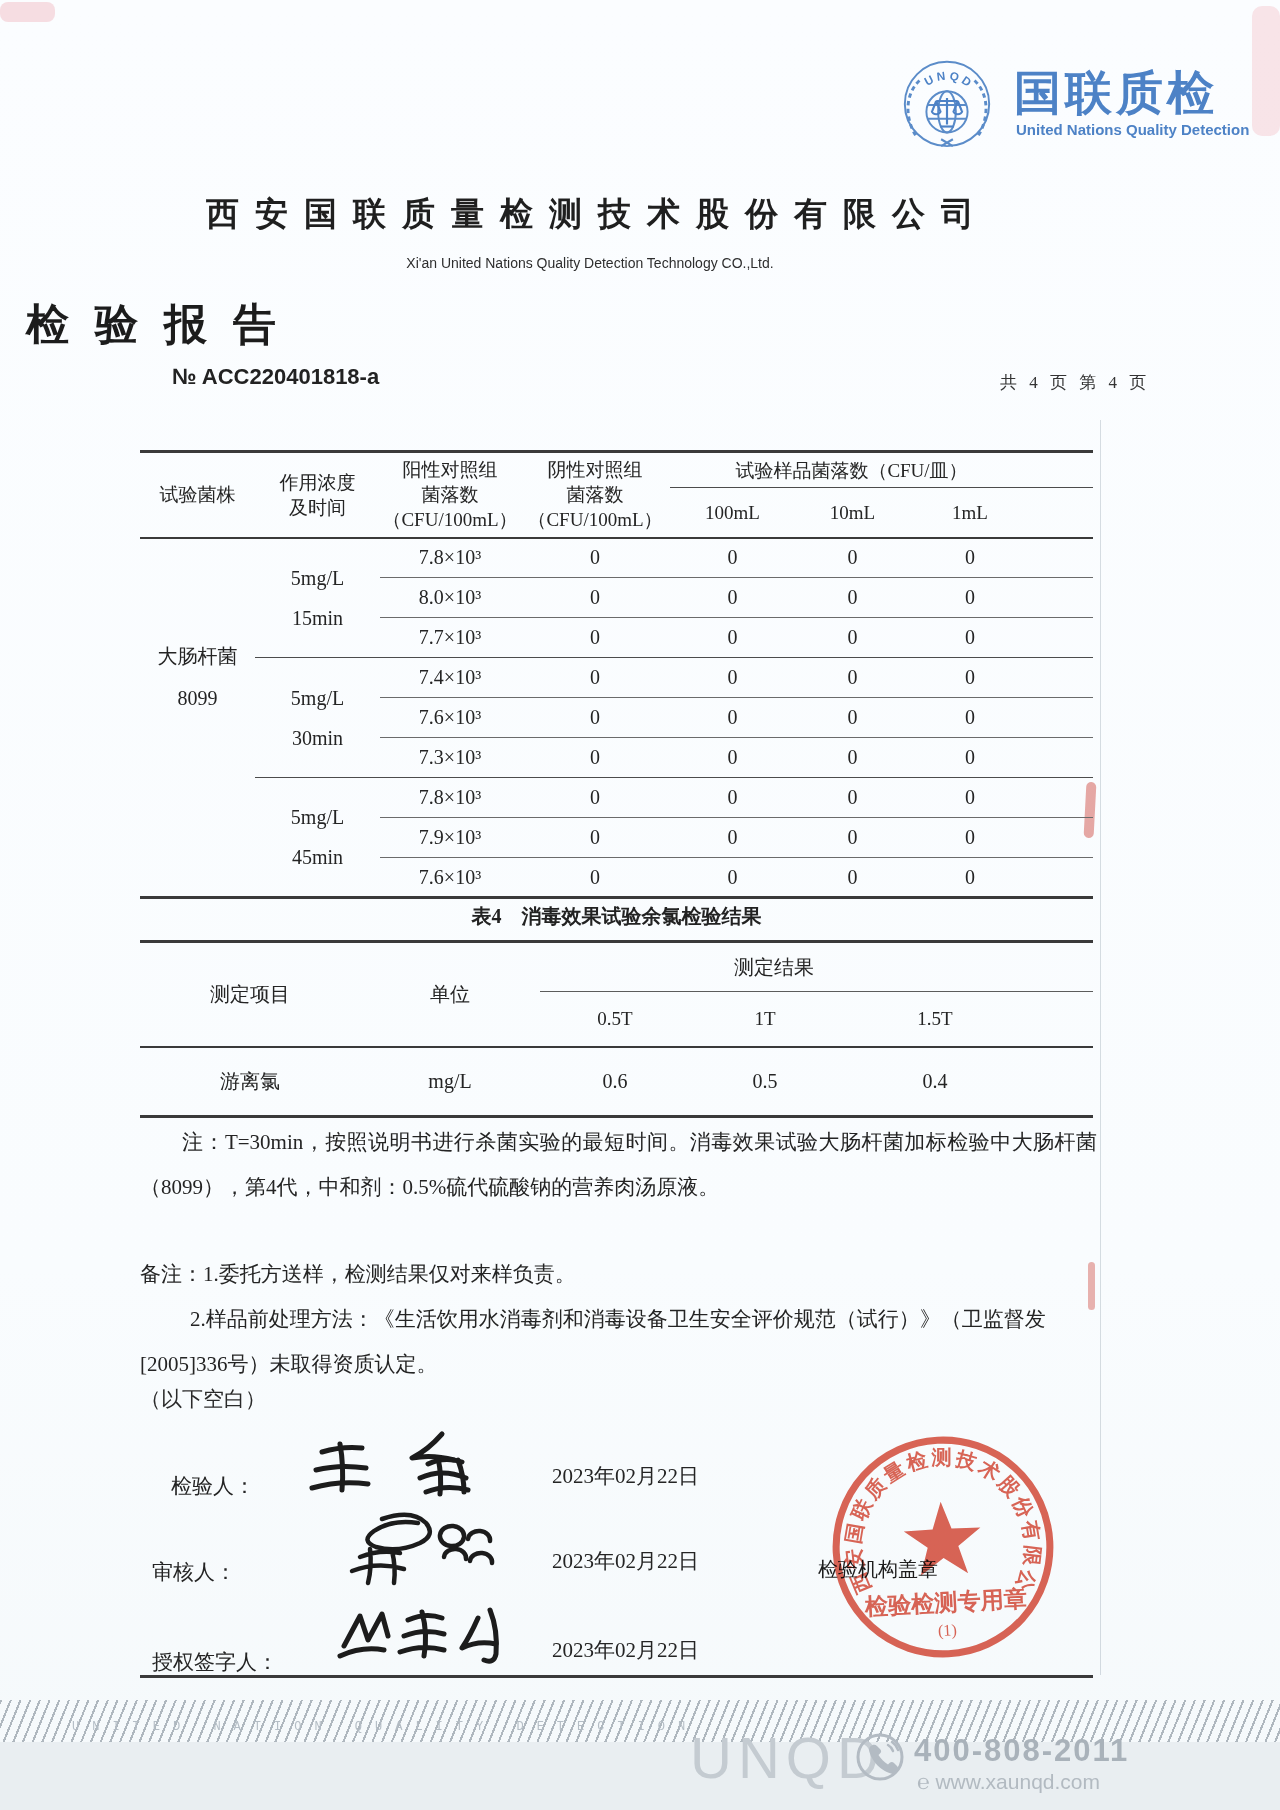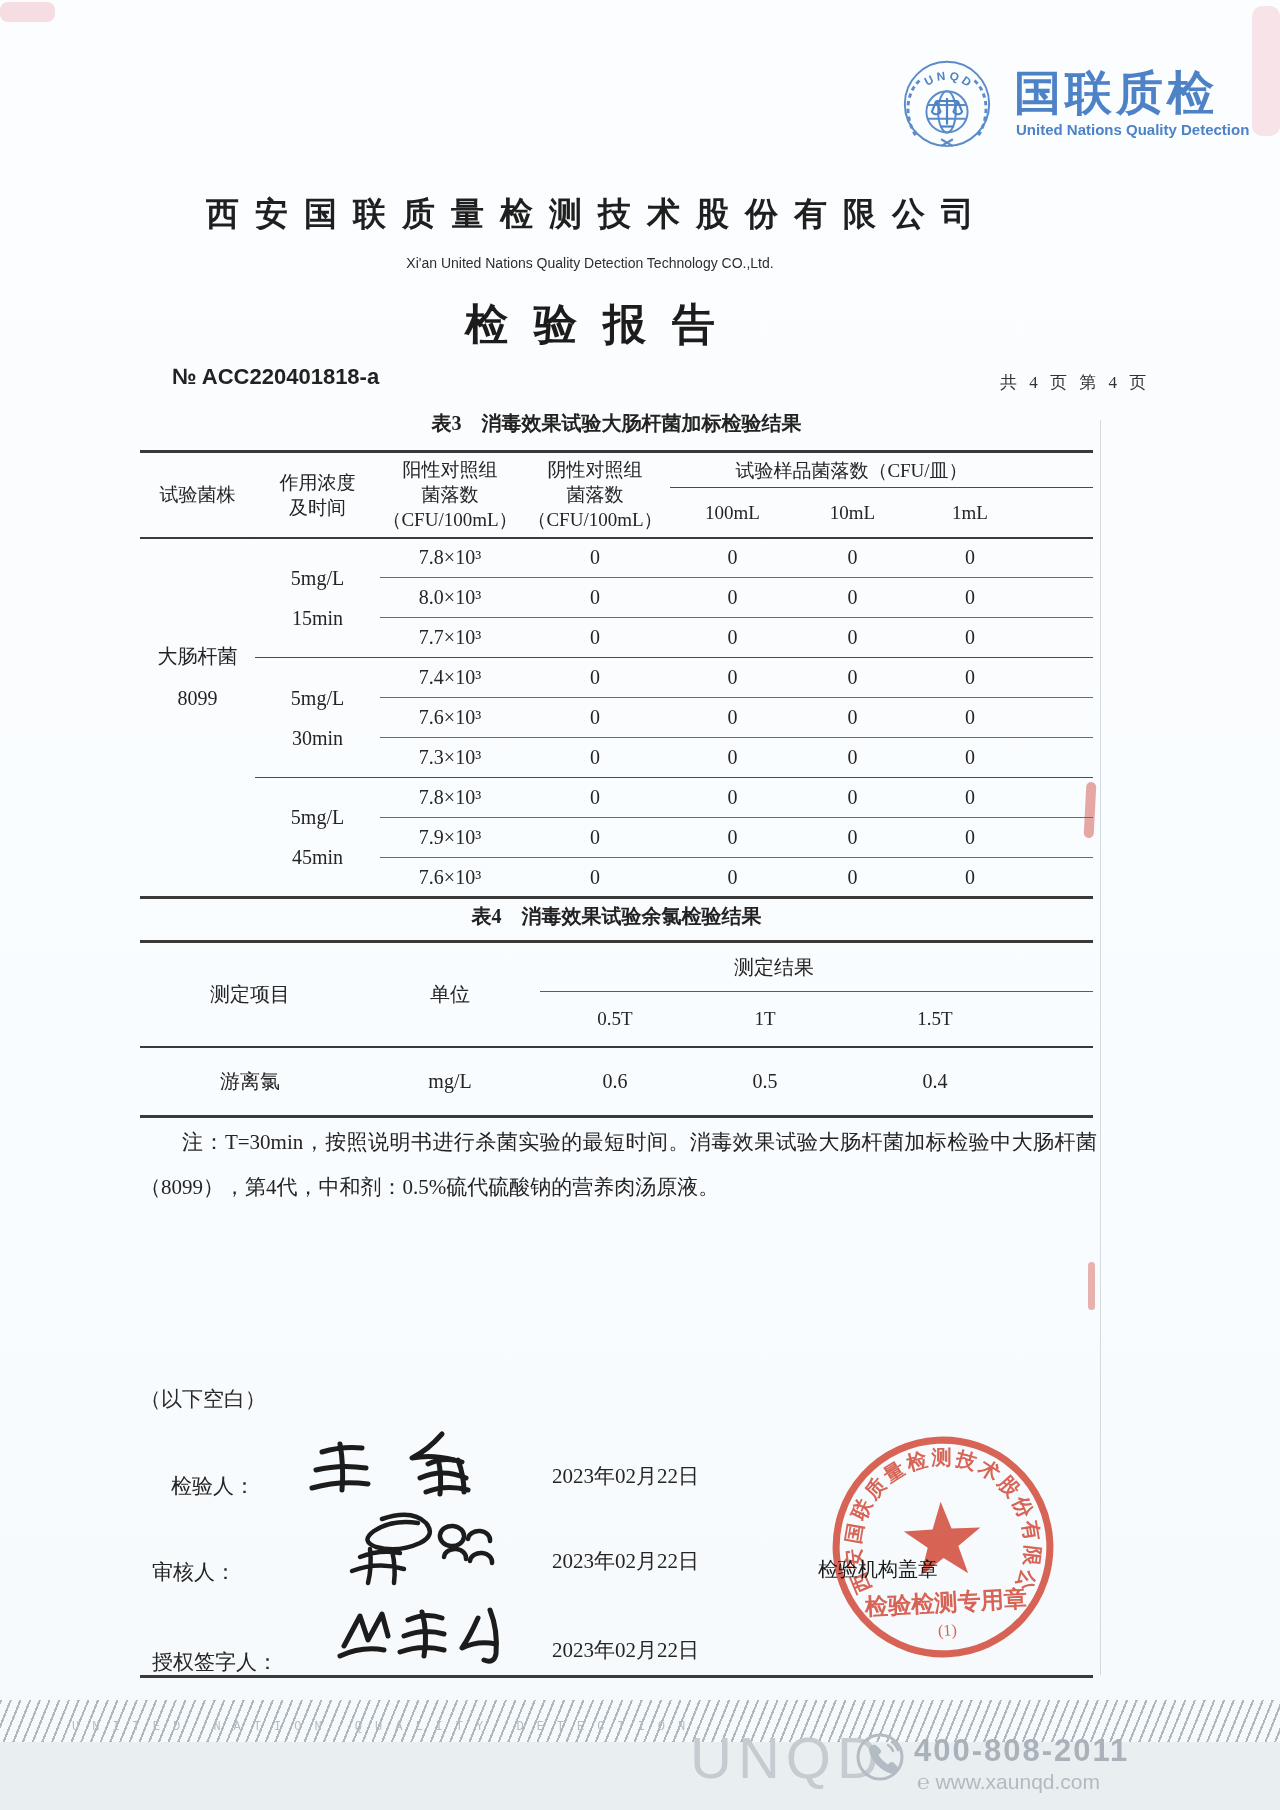--- a/index.html
+++ b/index.html
@@ -18,21 +18,21 @@
     font-weight:bold; font-size:47px; letter-spacing:4px; color:#4d82c6; }
   .brand-en { left:1016px; top:121px; font-family:"Liberation Sans","DejaVu Sans",sans-serif;
     font-weight:bold; font-size:15px; color:#4d82c6; }
   .emblem { left:896px; top:50px; width:102px; height:104px; }
 
   
   .company-cn { left:0; top:192px; width:1180px; text-align:center;
     font-size:33px; font-weight:bold; letter-spacing:16px; padding-left:16px; color:#1f1f1f; }
   .company-en { left:0; top:255px; width:1180px; text-align:center; font-size:14px; color:#2e2e2e;
     font-family:"Liberation Sans","DejaVu Sans",sans-serif; }
-  .report-title { left:0; top:296px; width:1180px; text-align:center;
+  .report-title { left:0; top:296px; width:1180px; text-align:left;
     font-size:43px; font-weight:bold; letter-spacing:26px; padding-left:26px; color:#1c1c1c; }
   .report-no { left:172px; top:364px; font-family:"Liberation Sans","DejaVu Sans",sans-serif;
     font-weight:bold; font-size:22px; color:#222; }
   .page-info { left:1000px; top:371px; font-size:17px; letter-spacing:4px; color:#333; }
 
   
   .tbl-title { left:140px; width:953px; text-align:center; font-size:20px; font-weight:bold; color:#222; }
   .t3-title { top:410px; }
   .t4-title { top:903px; }
   table { border-collapse:collapse; table-layout:fixed; width:953px; }
@@ -130,21 +130,20 @@
   </svg>
   <div class="abs brand-cn">国联质检</div>
   <div class="abs brand-en">United Nations Quality Detection</div>
 
   <div class="abs company-cn">西安国联质量检测技术股份有限公司</div>
   <div class="abs company-en">Xi'an United Nations Quality Detection Technology CO.,Ltd.</div>
   <div class="abs report-title">检验报告</div>
   <div class="abs report-no">№ ACC220401818-a</div>
   <div class="abs page-info">共 4 页 第 4 页</div>
 
-  <div class="abs tbl-title t3-title">表3　消毒效果试验大肠杆菌加标检验结果</div>
   <div class="abs dtable t3">
     <table>
       <colgroup>
         <col style="width:115px">
           <col style="width:125px">
           <col style="width:140px">
           <col style="width:150px">
         <col style="width:125px">
           <col style="width:115px">
           <col style="width:120px">
@@ -299,20 +298,25 @@
         <td>0.6</td>
         <td>0.5</td>
         <td>0.4</td>
         <td></td>
       </tr>
     </tbody>
       </table>
   </div>
 
   <div class="abs note">注：T=30min，按照说明书进行杀菌实验的最短时间。消毒效果试验大肠杆菌加标检验中大肠杆菌（8099），第4代，中和剂：0.5%硫代硫酸钠的营养肉汤原液。</div>
+  <div class="abs remarks">
+    <div>备注：1.委托方送样，检测结果仅对来样负责。</div>
+    <div class="l2">2.样品前处理方法：《生活饮用水消毒剂和消毒设备卫生安全评价规范（试行）》（卫监督发</div>
+    <div>[2005]336号）未取得资质认定。</div>
+  </div>
   <div class="abs blank-note">（以下空白）</div>
 
   <div class="abs sig-label" style="left:152px;top:1472px;margin-left:19px;">检验人：</div>
   <svg class="abs sig-draw" style="left:300px;top:1428px;" width="210" height="78" viewBox="0 0 210 78">
     <g stroke-width="5">
       <path d="M22 24 q20 -6 40 -4"></path>
         <path d="M16 42 q24 -6 50 -2"></path>
       <path d="M40 16 q4 22 2 46"></path>
         <path d="M12 60 q28 -8 56 -4"></path>
       <path d="M142 6 q-14 16 -30 24 q20 -4 42 2"></path>

